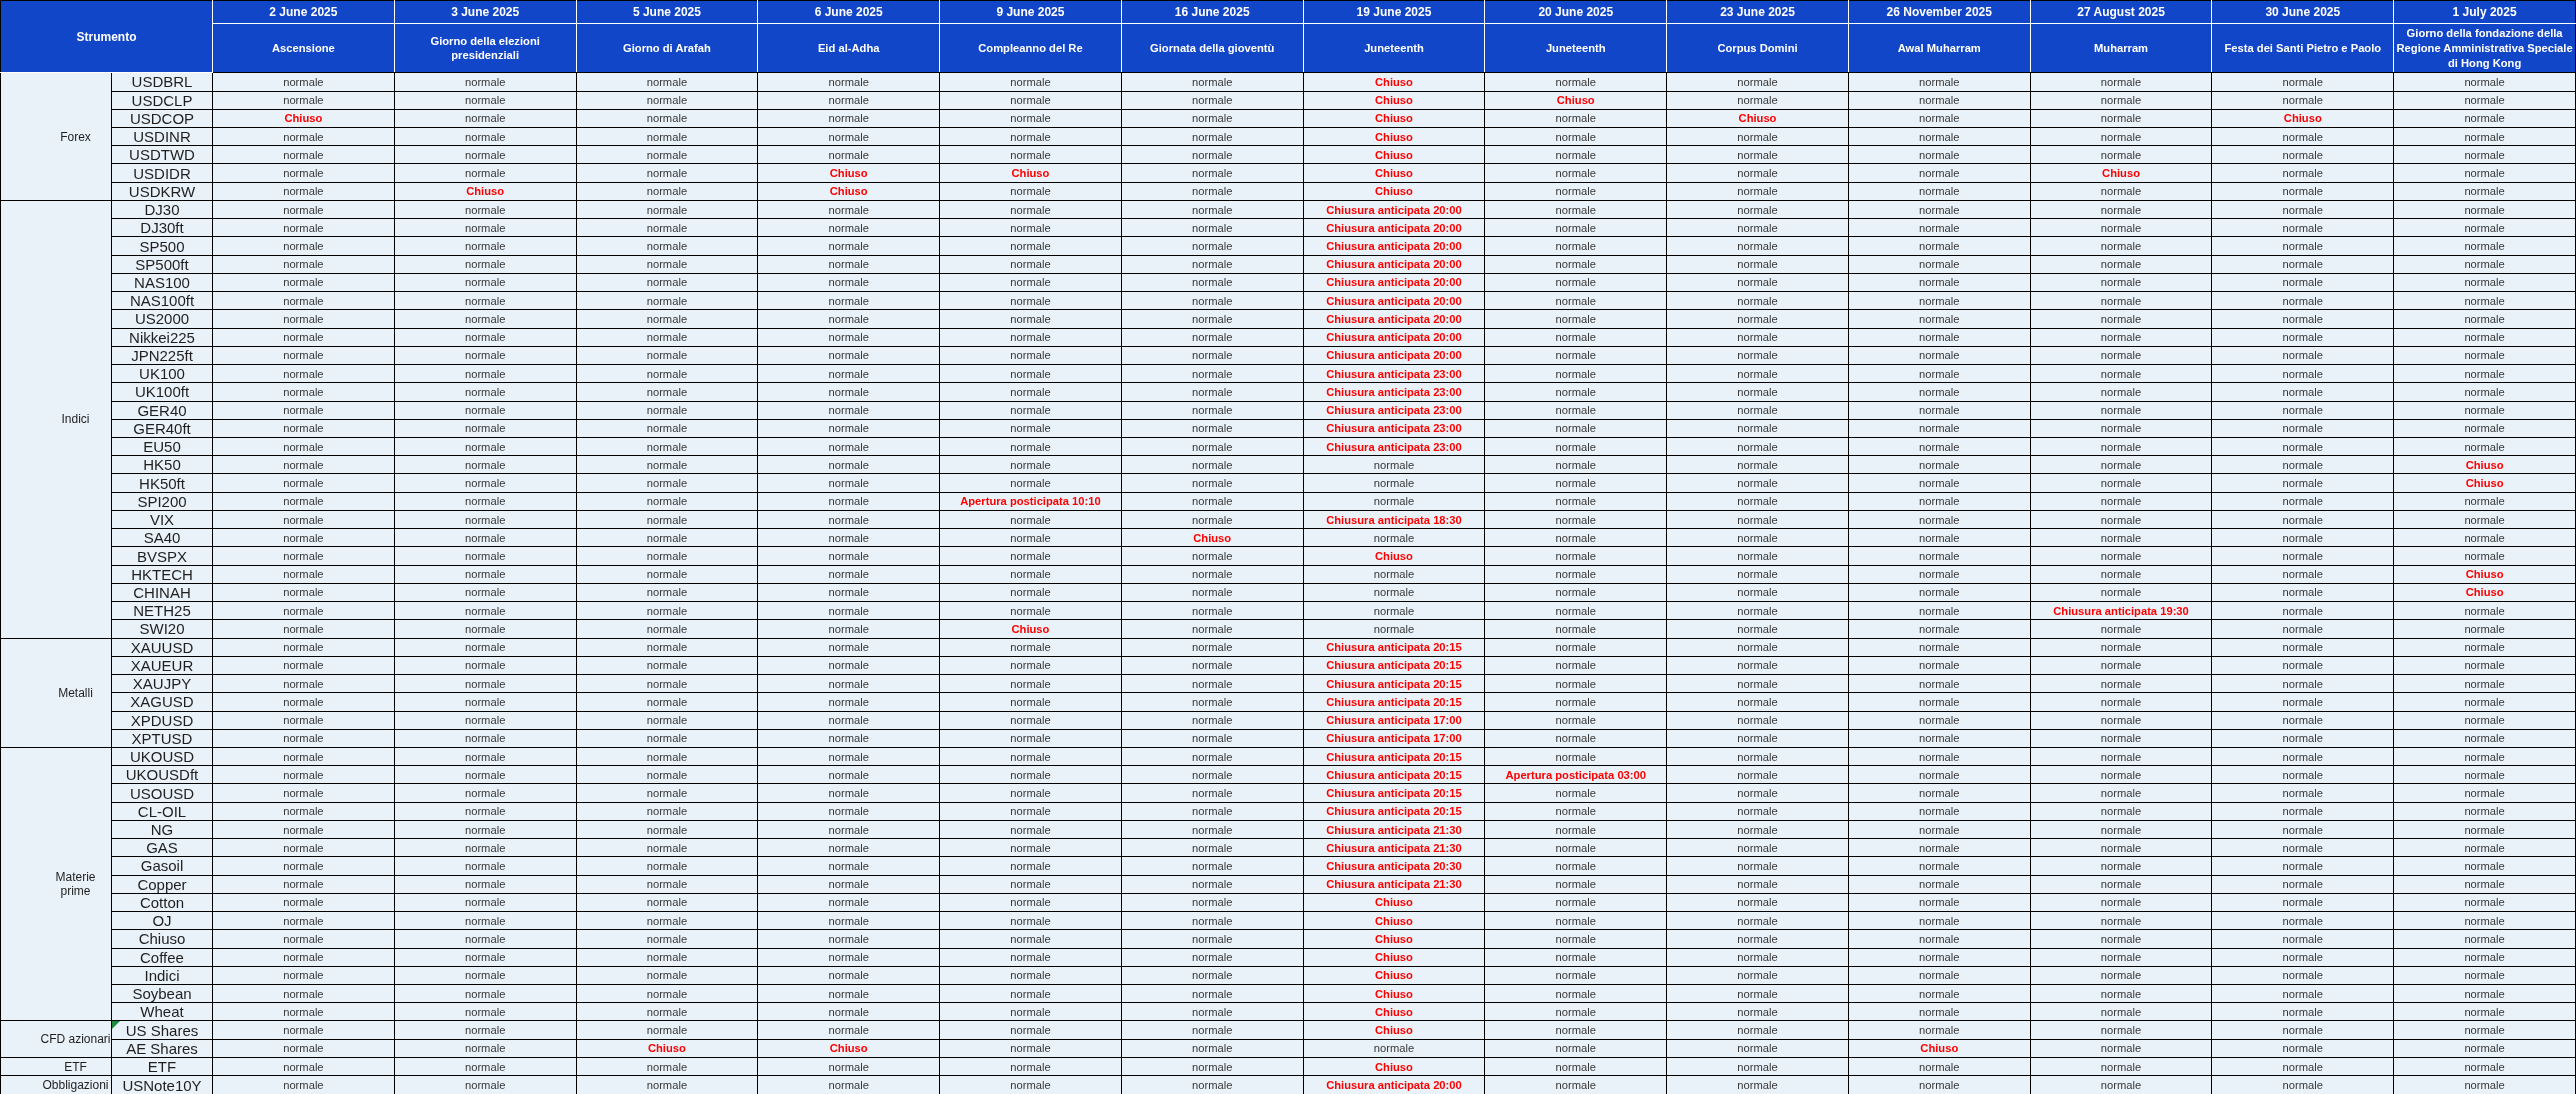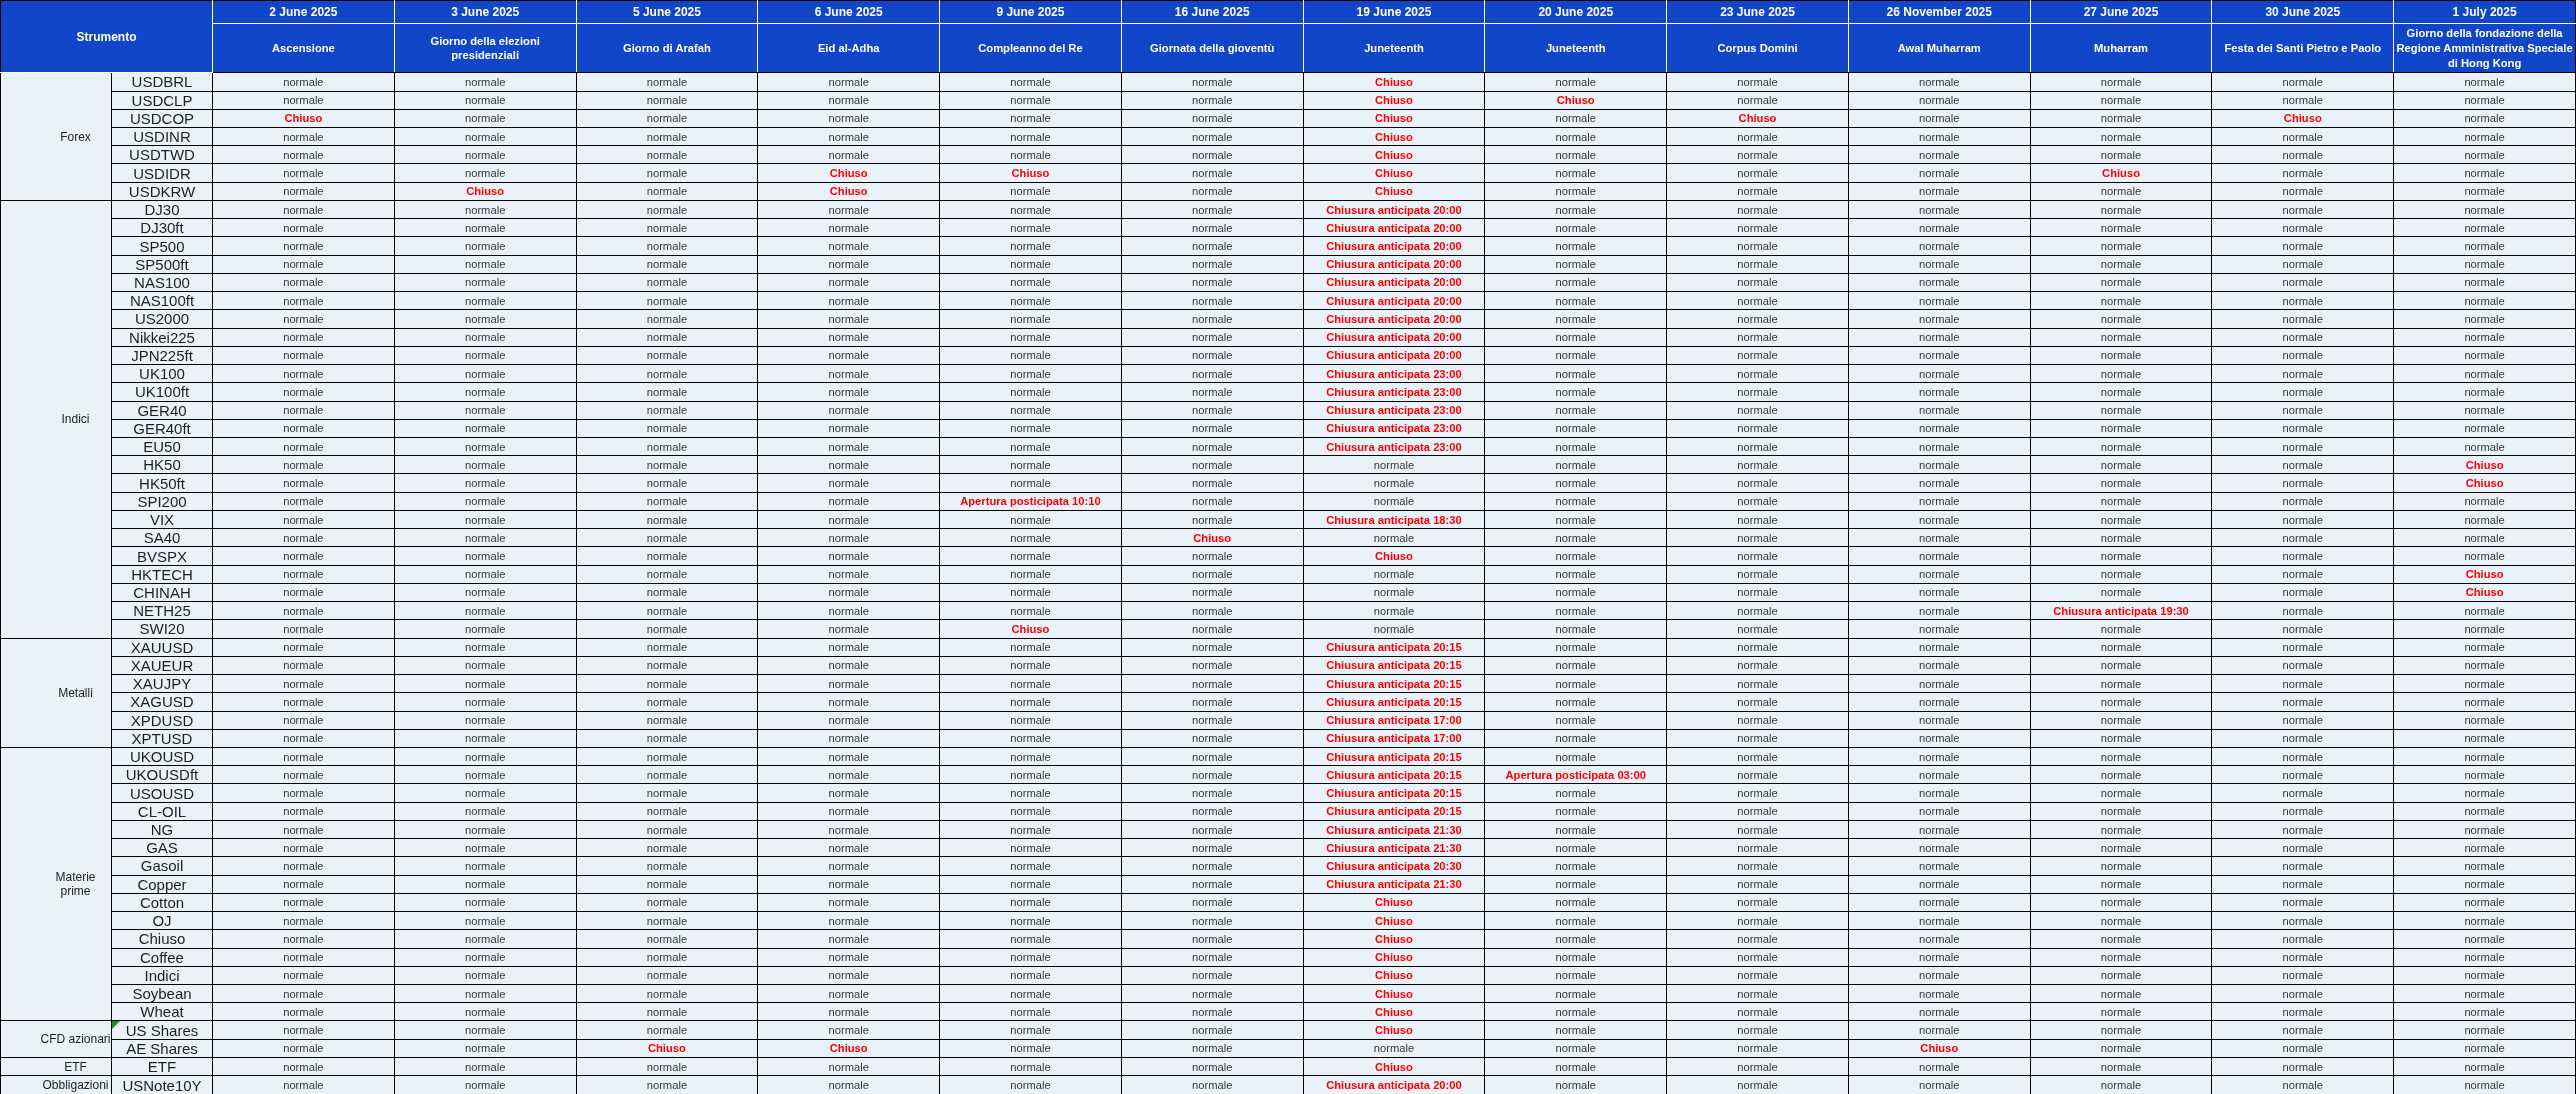--- a/index.html
+++ b/index.html
@@ -43,21 +43,21 @@
       <th>2 June 2025</th>
           <th>3 June 2025</th>
           <th>5 June 2025</th>
           <th>6 June 2025</th>
           <th>9 June 2025</th>
           <th>16 June 2025</th>
           <th>19 June 2025</th>
           <th>20 June 2025</th>
           <th>23 June 2025</th>
           <th>26 November 2025</th>
-          <th>27 June 2025</th>
+          <th>27 August 2025</th>
           <th>30 June 2025</th>
           <th>1 July 2025</th>
         </tr>
       <tr id="holiday-row">
           <th>Ascensione</th>
           <th>Giorno della elezioni presidenziali</th>
           <th>Giorno di Arafah</th>
           <th>Eid al-Adha</th>
           <th>Compleanno del Re</th>
           <th>Giornata della gioventù</th>

